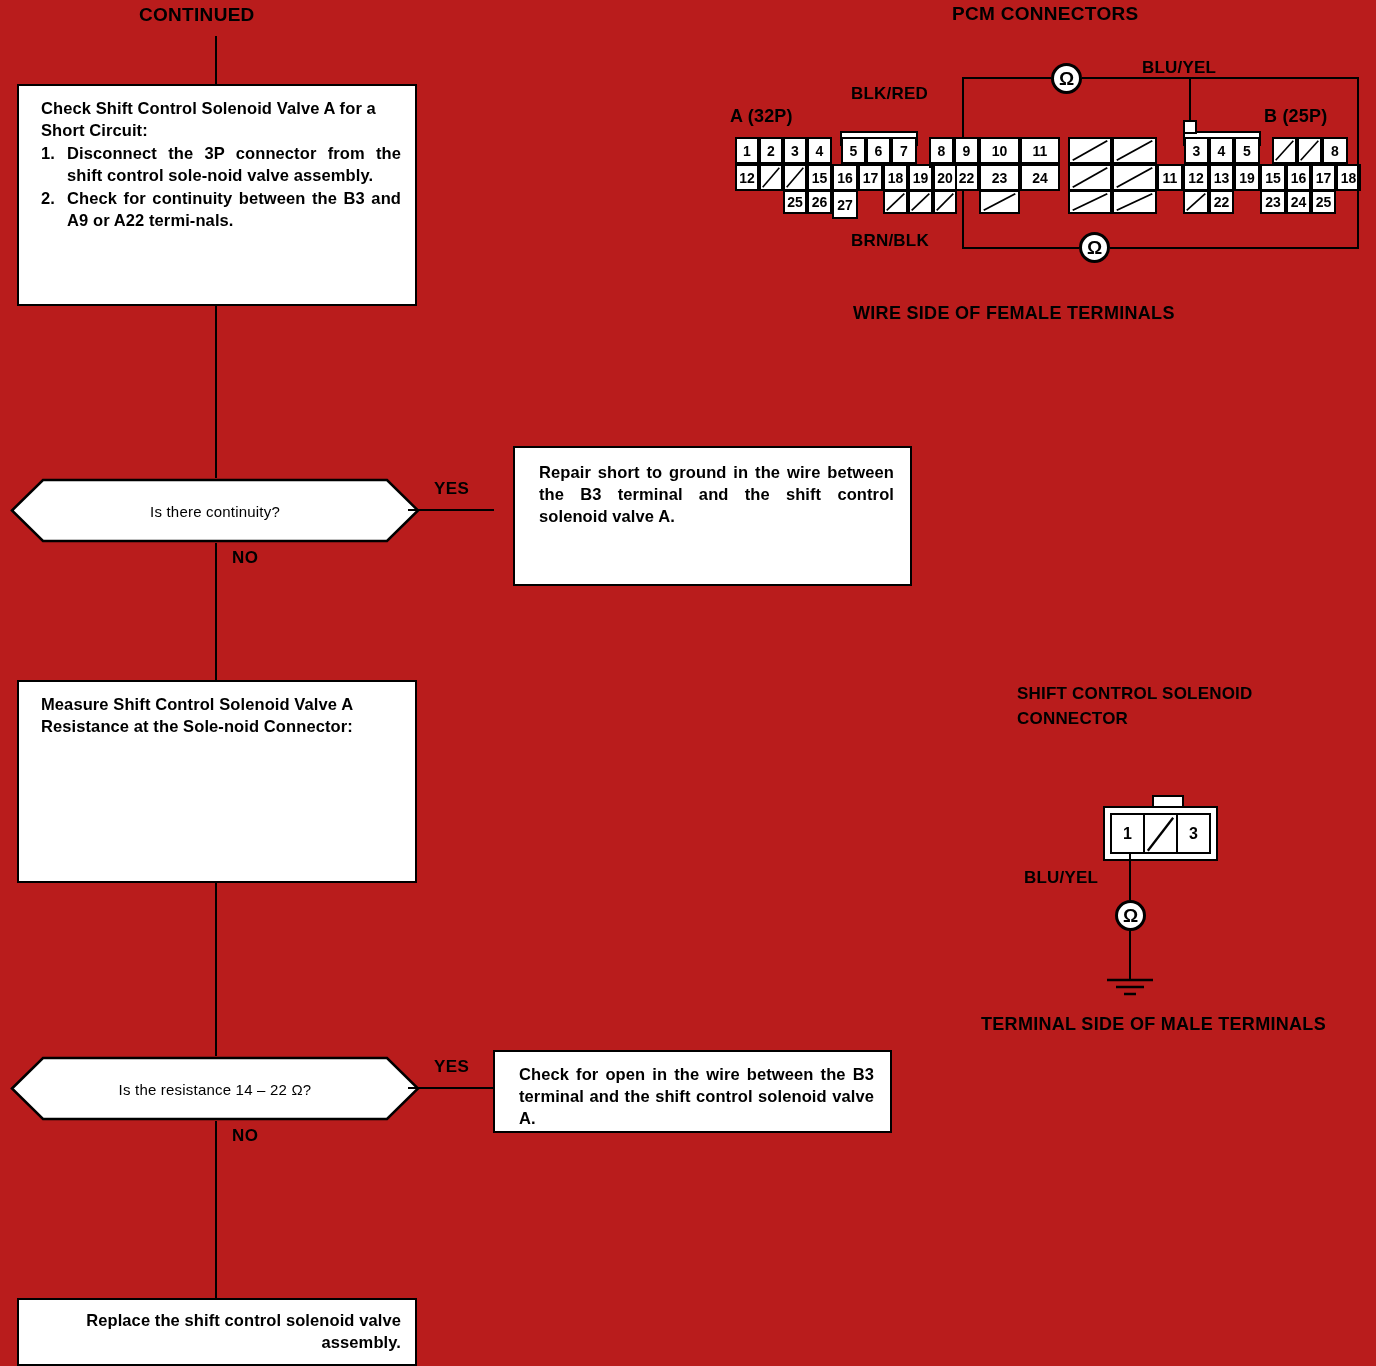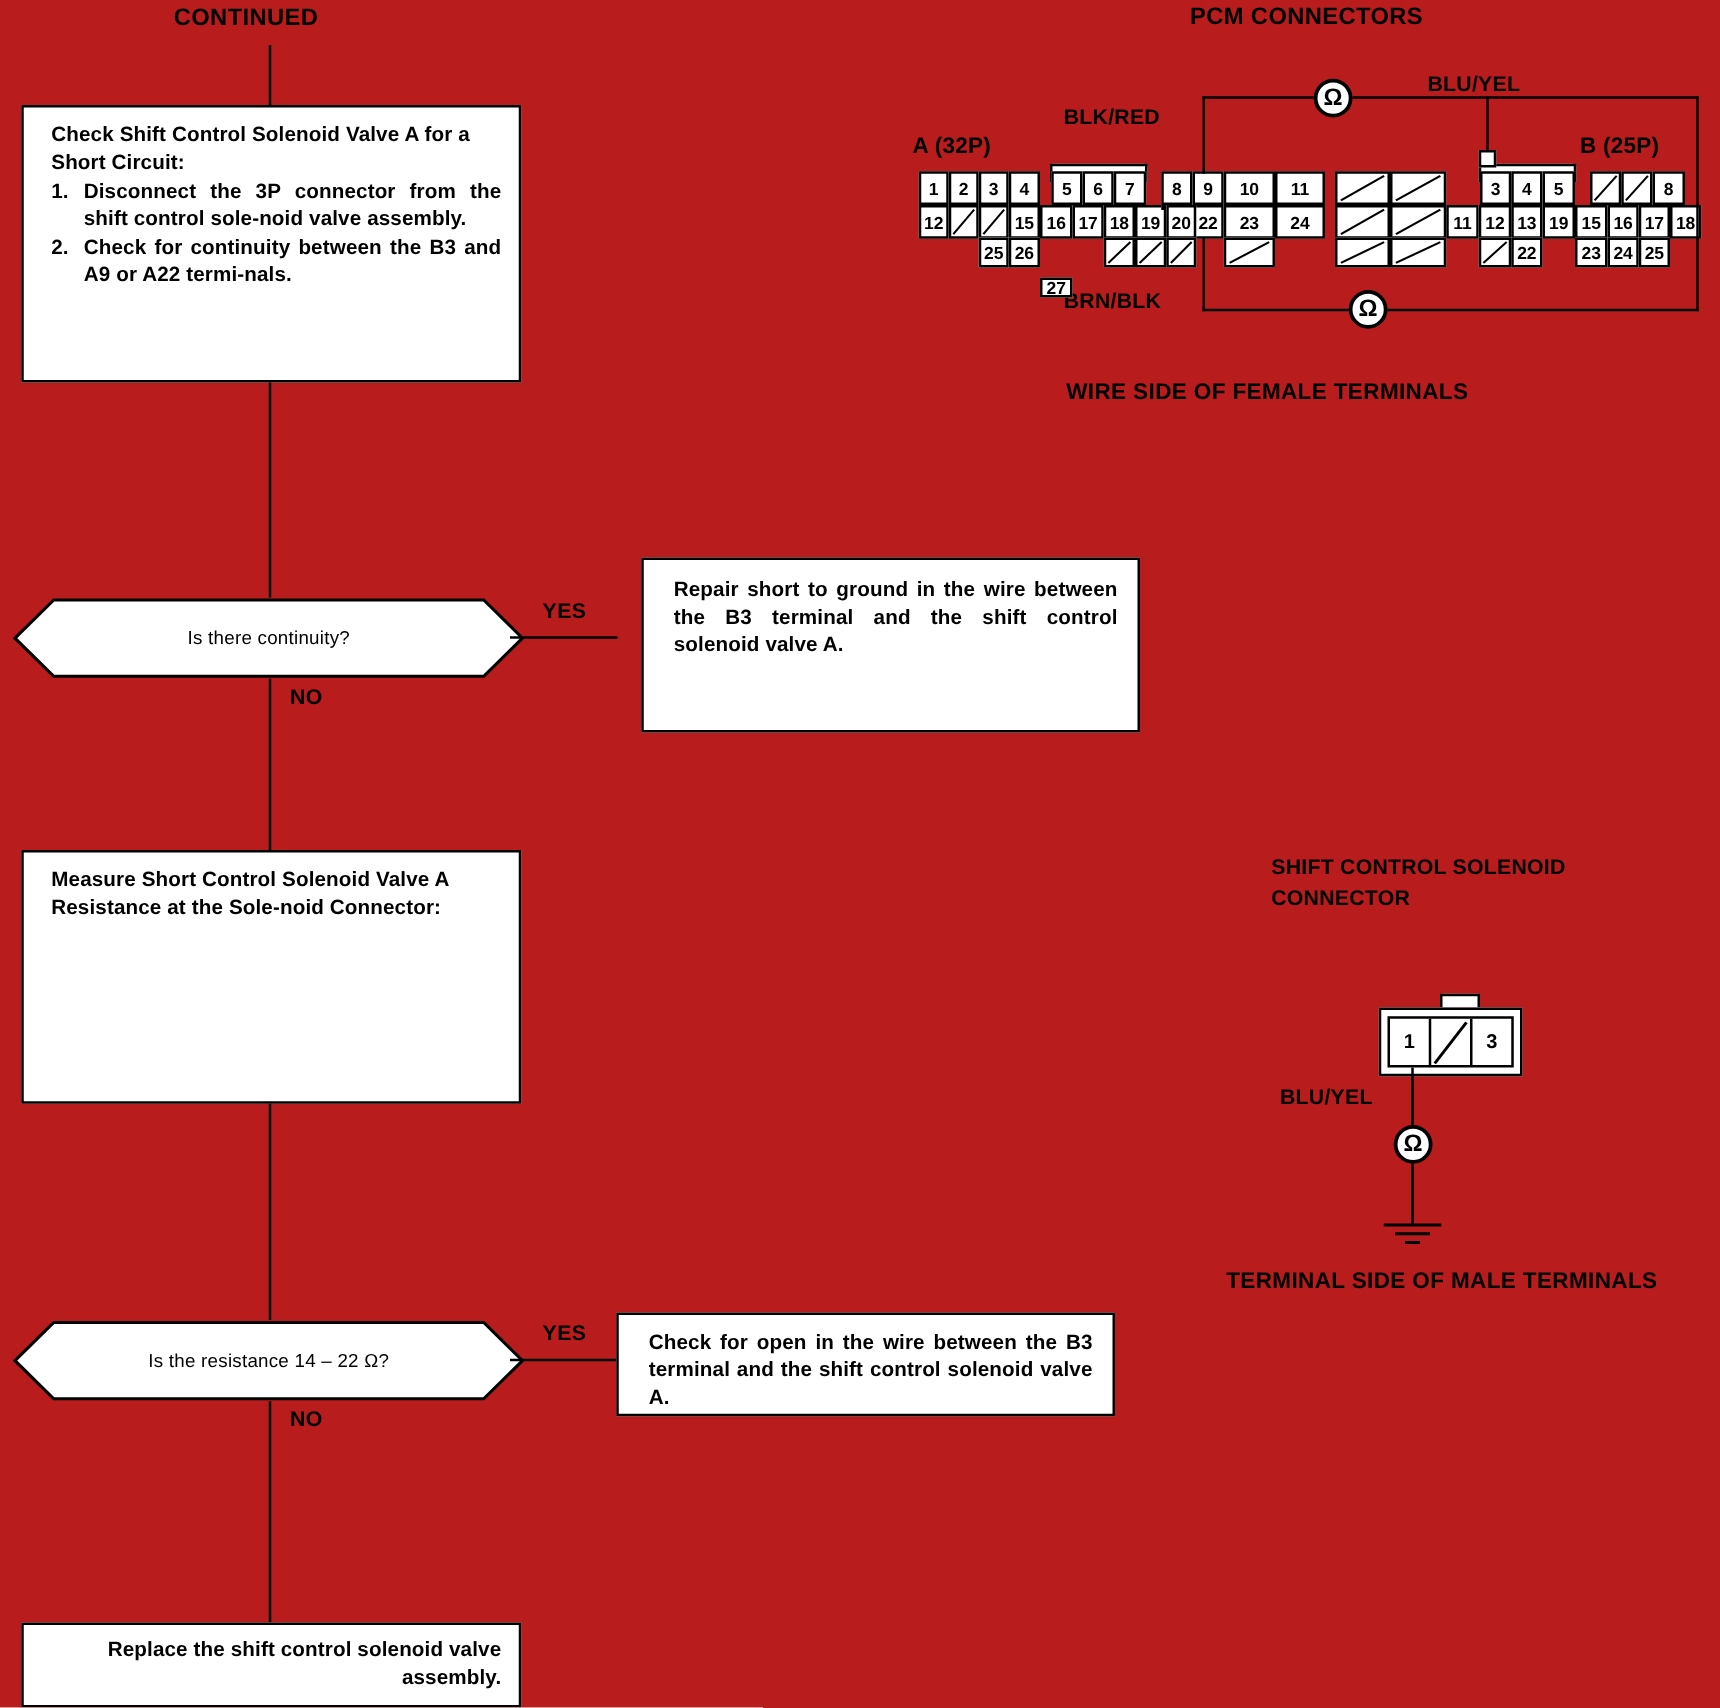--- a/index.html
+++ b/index.html
@@ -211,21 +211,21 @@
     <div class="proc-inner justify" style="padding:14px 16px 10px 24px;">
       <span class="body">Repair short to ground in the wire between the B3 terminal and the shift control solenoid valve A.</span>
     </div>
   </div>
 
   <div class="vline" style="left:215px; top:543px; height:137px;"></div>
   <div class="lbl lbl-no" style="left:232px; top:548px;">NO</div>
 
   <div class="proc-box" style="left:17px; top:680px; width:400px; height:203px;">
     <div class="proc-inner">
-      <div class="hdr">Measure Short Control Solenoid Valve A Resistance at the Sole-noid Connector:</div>
+      <div class="hdr">Measure Shift Control Solenoid Valve A Resistance at the Sole-noid Connector:</div>
     </div>
   </div>
 
   <div class="vline" style="left:215px; top:883px; height:173px;"></div>
 
   <div class="decision" style="left:10px; top:1056px; width:410px; height:65px;">
     <svg viewBox="0 0 410 65" width="410" height="65" preserveAspectRatio="none">
       <polygon points="2,32.5 33,2 377,2 408,32.5 377,63 33,63" fill="#ffffff" stroke="#000000" stroke-width="2.5"></polygon>
     </svg>
     <div class="dlabel">Is the resistance 14 – 22 Ω?</div>
@@ -313,21 +313,21 @@
 
   <div class="cell blank" style="left:783px; top:190px; width:24px; height:24px;">
     <span class="diag">
       <svg viewBox="0 0 24 24" preserveAspectRatio="none">
           <line x1="2" y1="22" x2="22" y2="2" stroke="#000" stroke-width="2"></line>
         </svg>
     </span>
   </div>
   <div class="cell" style="left:783px; top:190px; width:24px; height:24px;">25</div>
   <div class="cell" style="left:807px; top:190px; width:25px; height:24px;">26</div>
-  <div class="cell" style="left:832px; top:190px; width:26px; height:16px;margin-top:32px;">27</div>
+  <div class="cell" style="left:832px; top:190px; width:26px; height:29px;">27</div>
 
   <div class="cell blank" style="left:883px; top:190px; width:25px; height:24px;">
     <span class="diag">
       <svg viewBox="0 0 25 24" preserveAspectRatio="none">
           <line x1="2" y1="22" x2="23" y2="2" stroke="#000" stroke-width="2"></line>
         </svg>
     </span>
   </div>
   <div class="cell blank" style="left:908px; top:190px; width:25px; height:24px;">
     <span class="diag">

